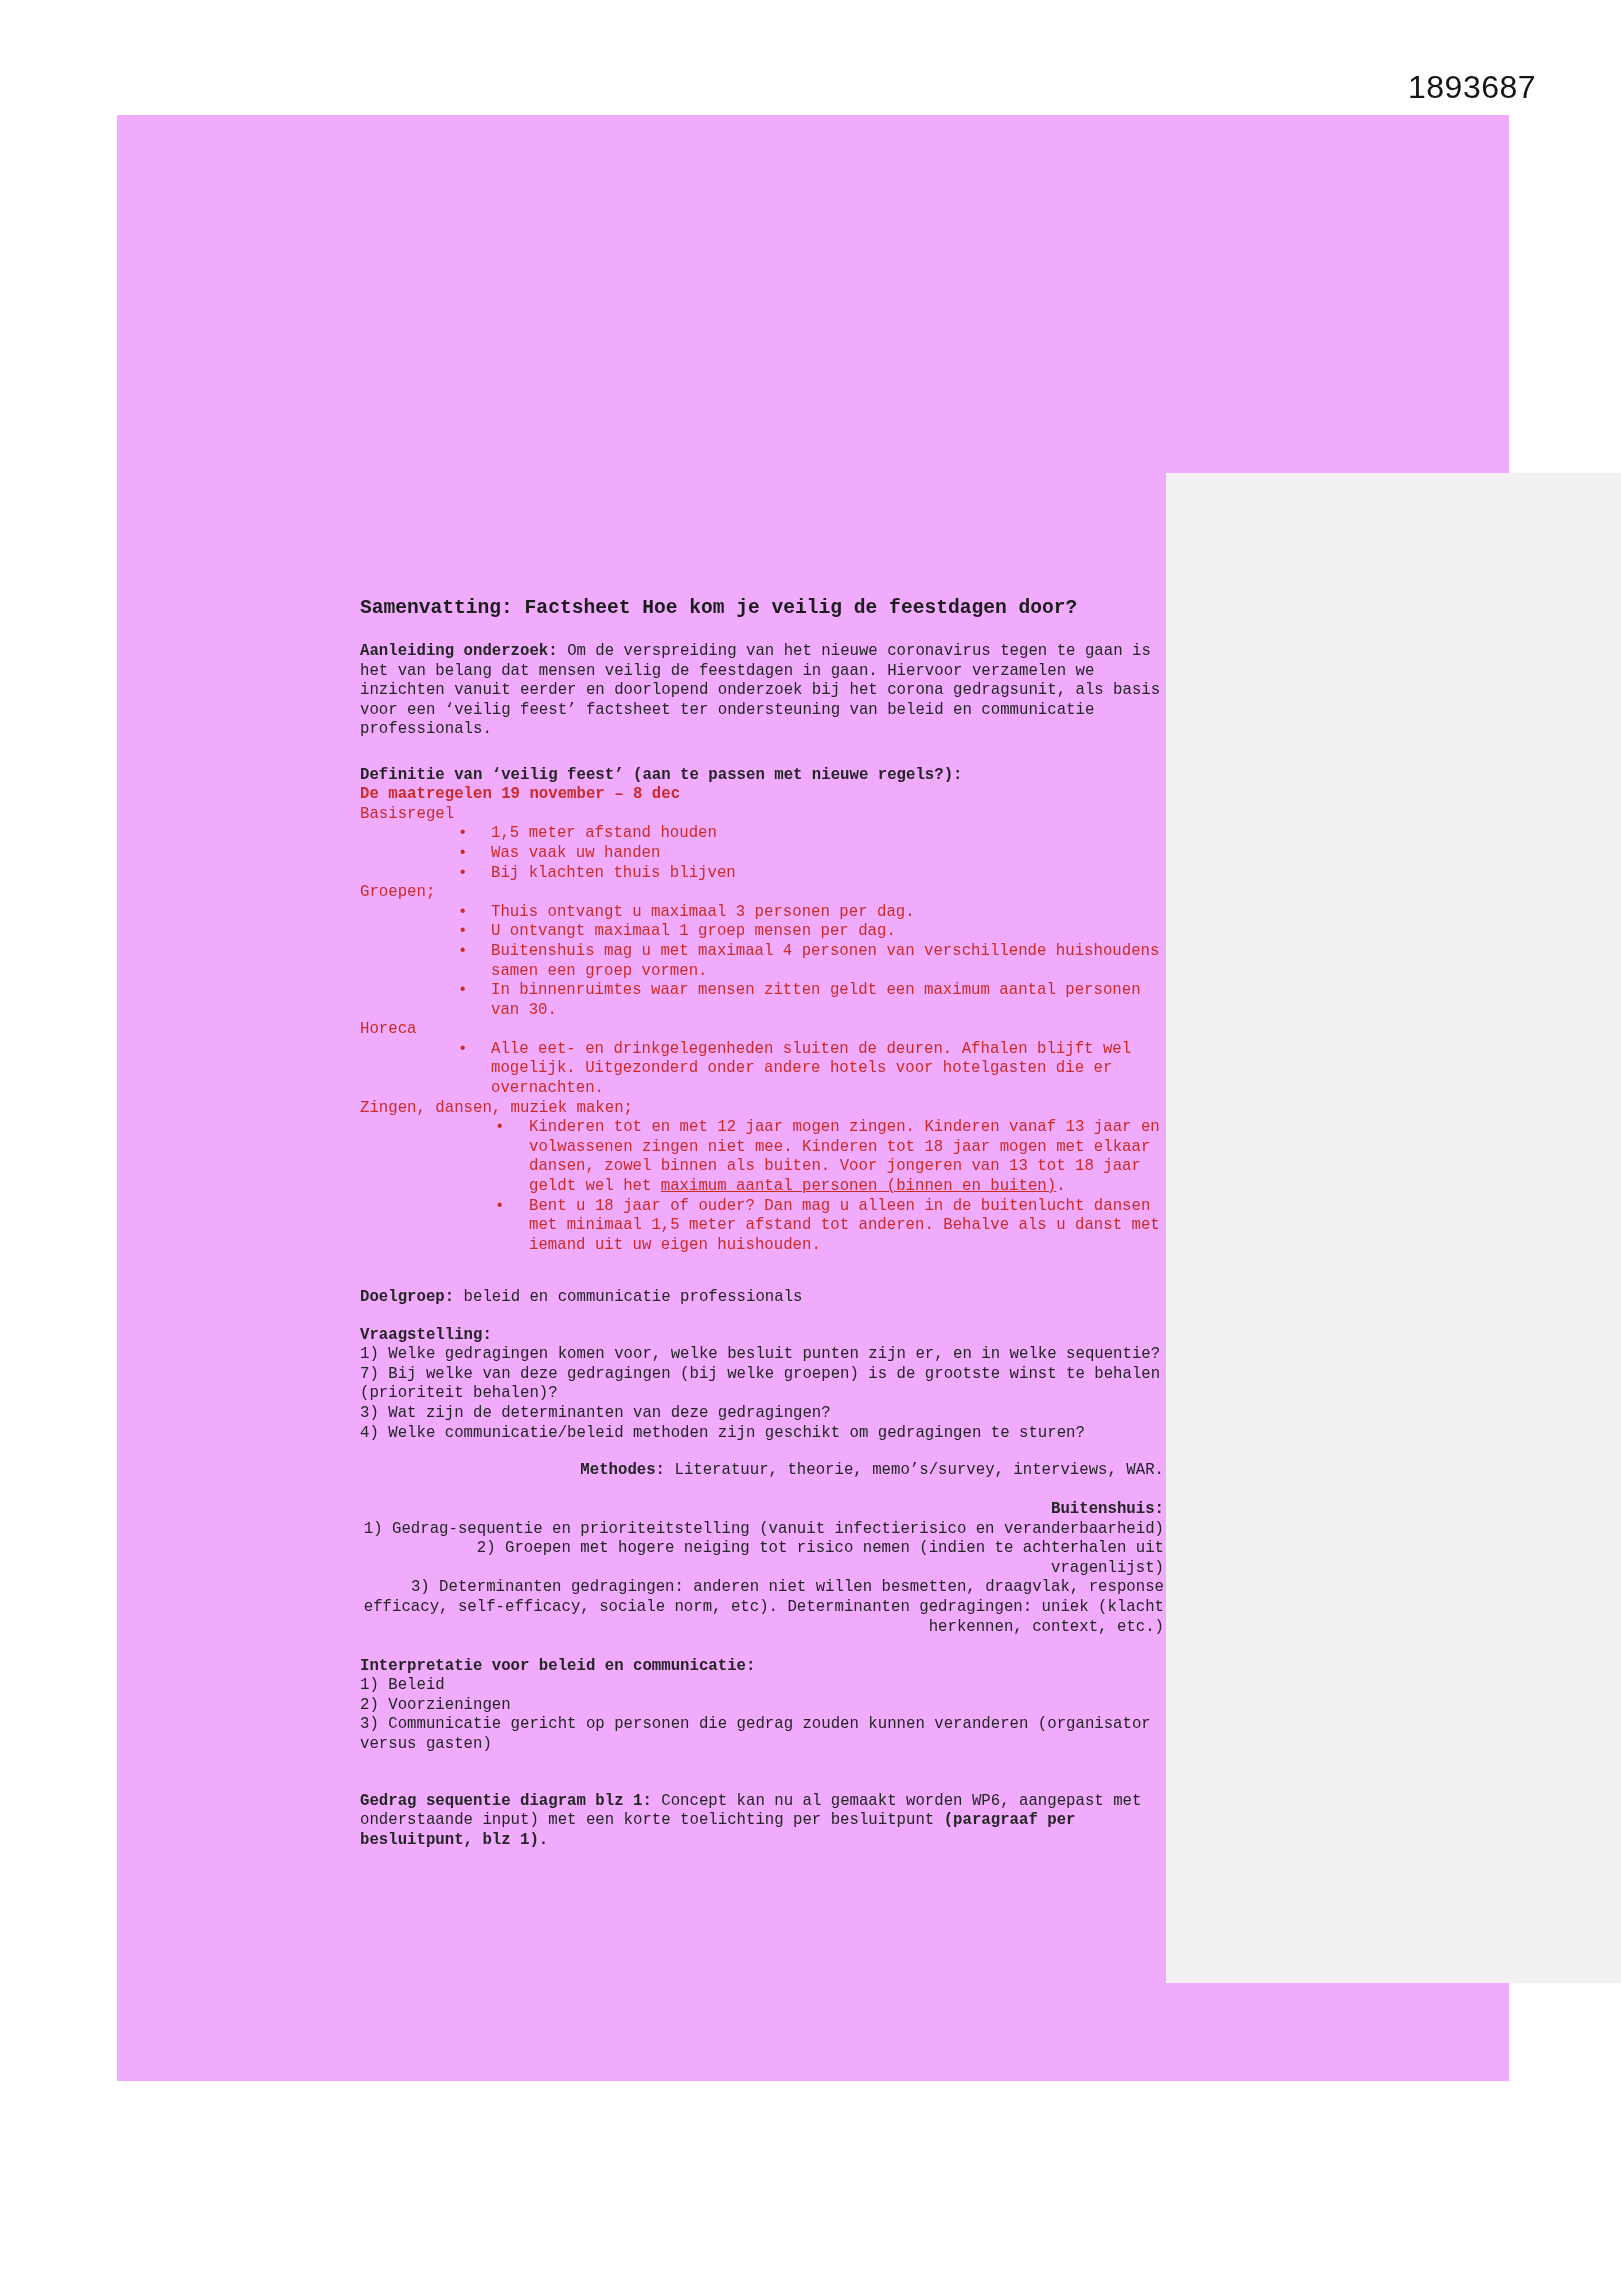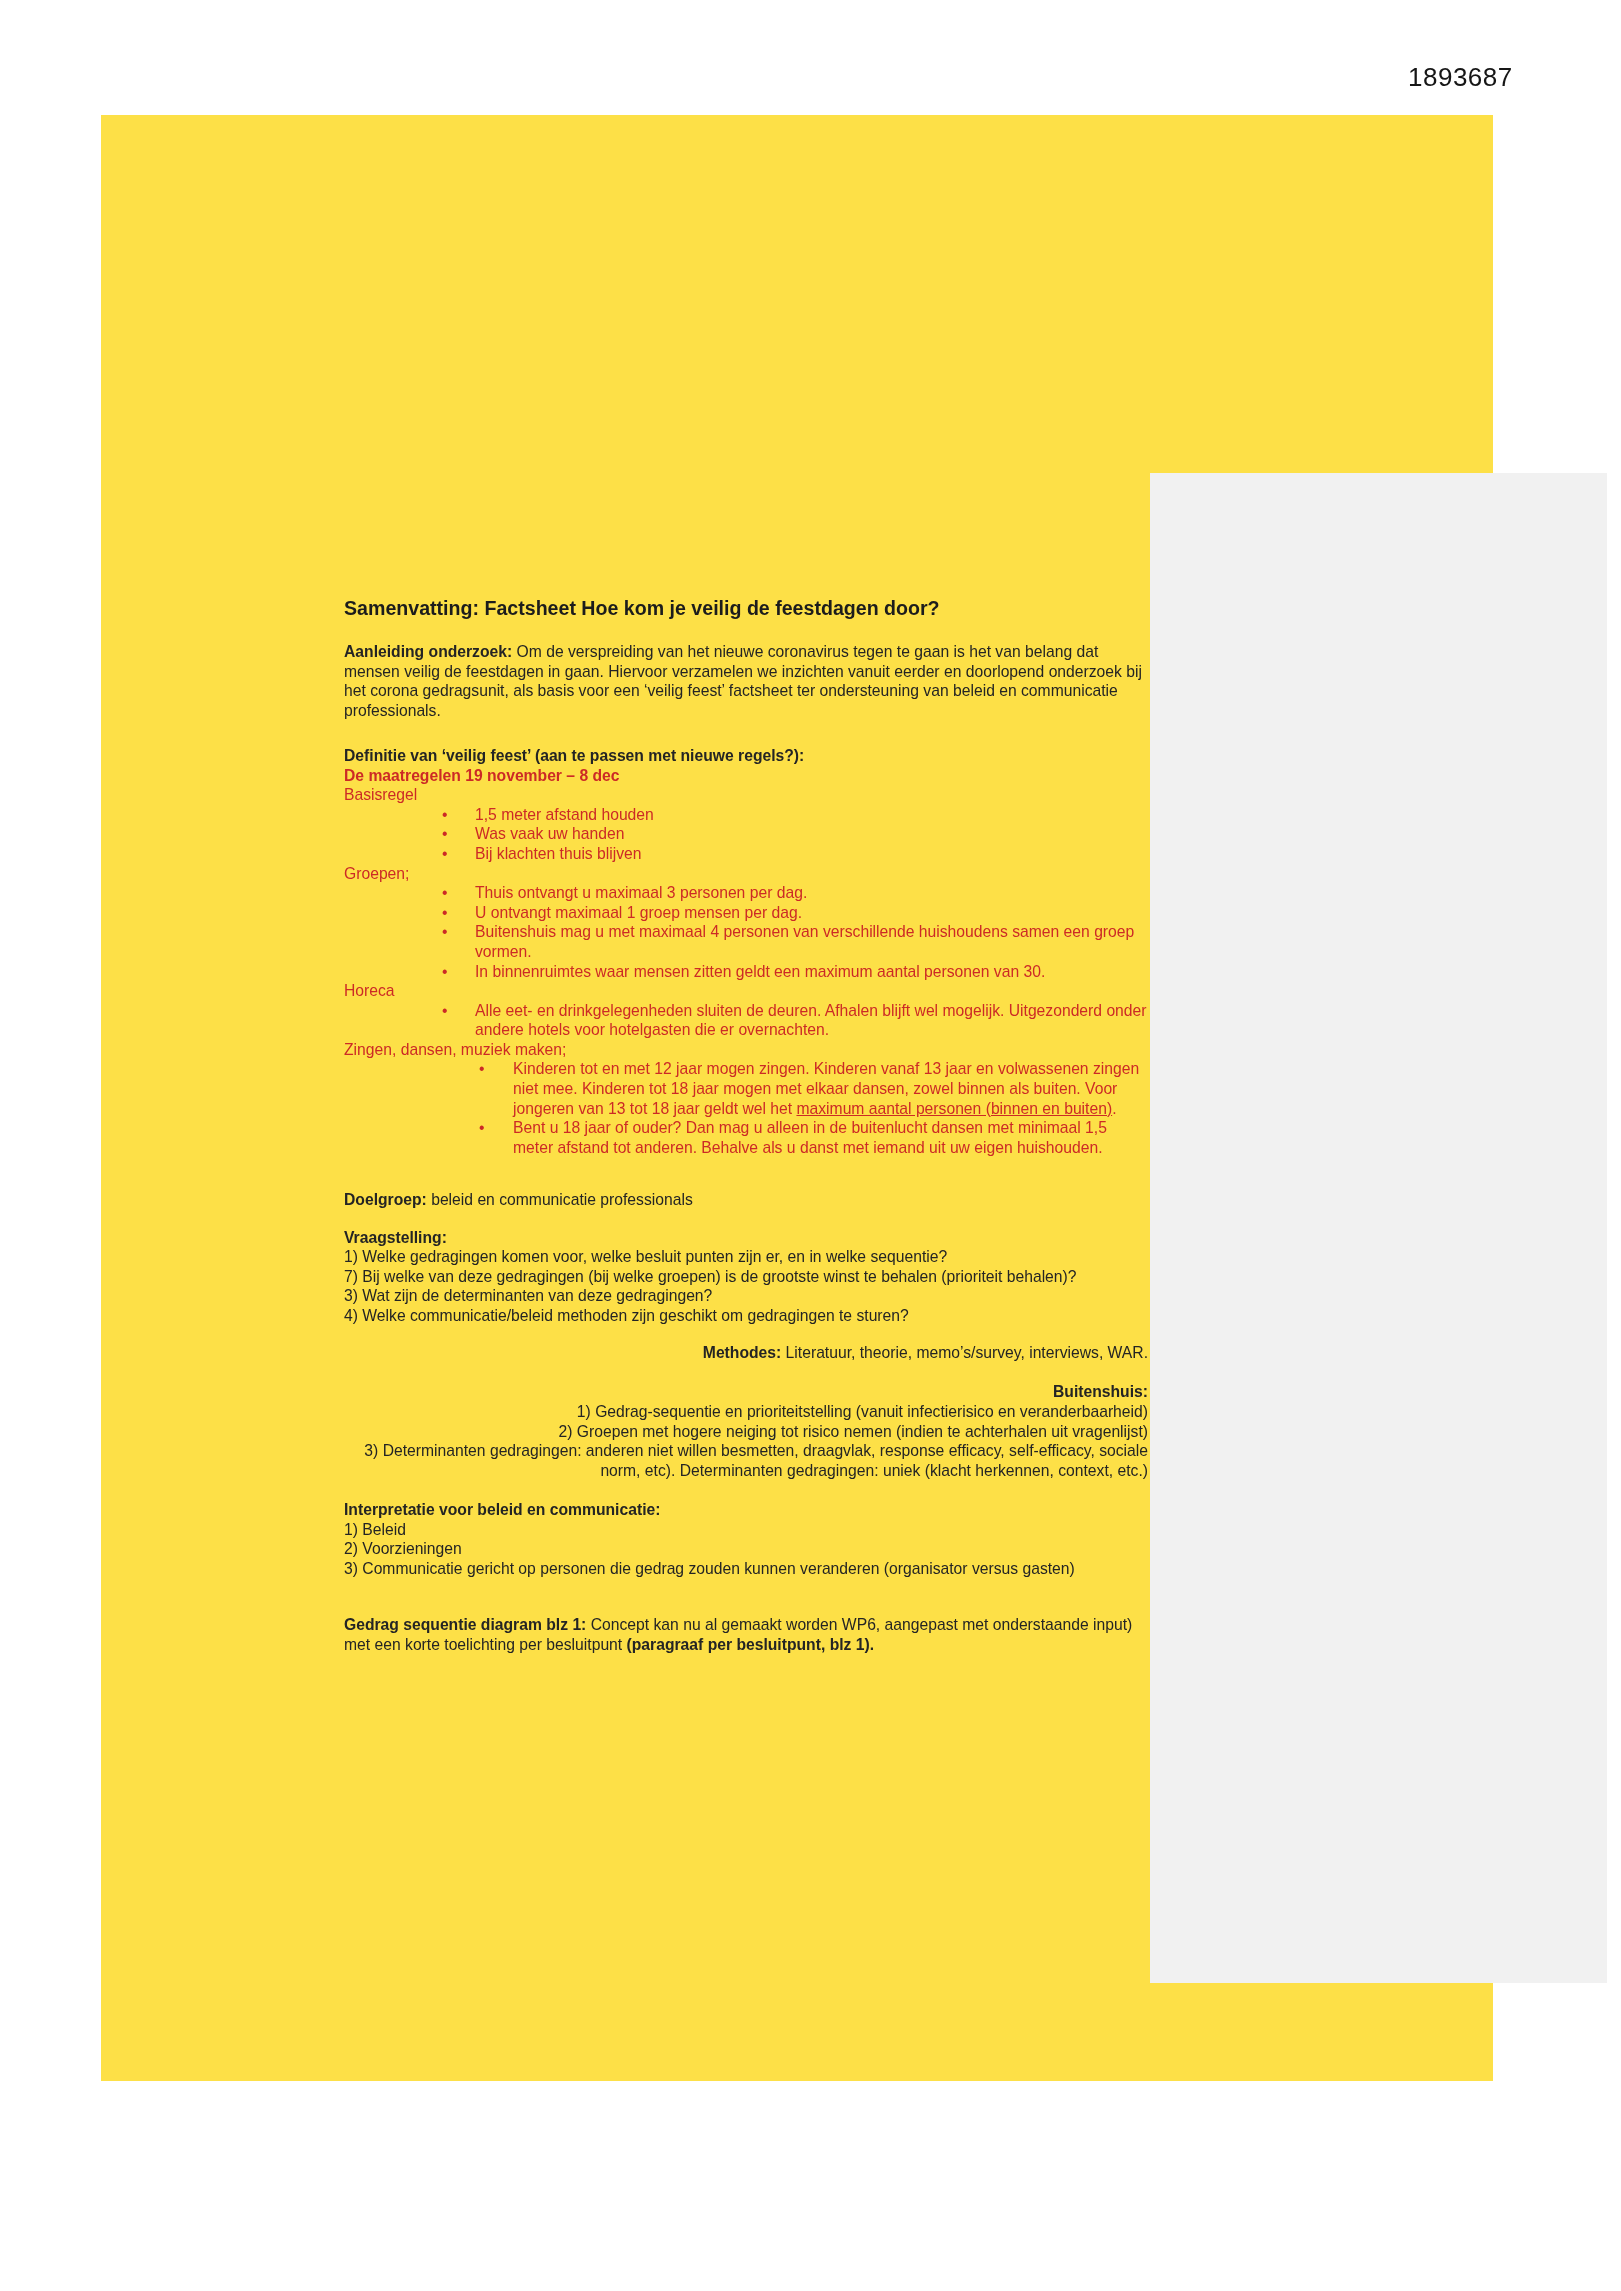--- a/index.html
+++ b/index.html
@@ -10,31 +10,32 @@
     position: relative;
     width: 1621px;
     height: 2292px;
     background: #ffffff;
     font-family: "Liberation Sans", sans-serif;
     color: #242424;
     overflow: hidden;
   }
   .page {
     position: absolute;
-    left: 101px;
+    left: 117px;
     top: 115px;
     width: 1392px;
     height: 1966px;
-    background: #fde047;
+    background: #f0abfc;
+    font-family: Liberation Mono, monospace;
   }
   .page-number {
     position: absolute;
     left: 1408px;
-    top: 62px;
-    font-size: 26px;
+    top: 69px;
+    font-size: 32px;
     color: #161616;
     letter-spacing: 0.5px;
   }
   .image-placeholder {
     position: absolute;
     left: 1049px;
     top: 358px;
     width: 457px;
     height: 1510px;
     background: #f1f1f1;

